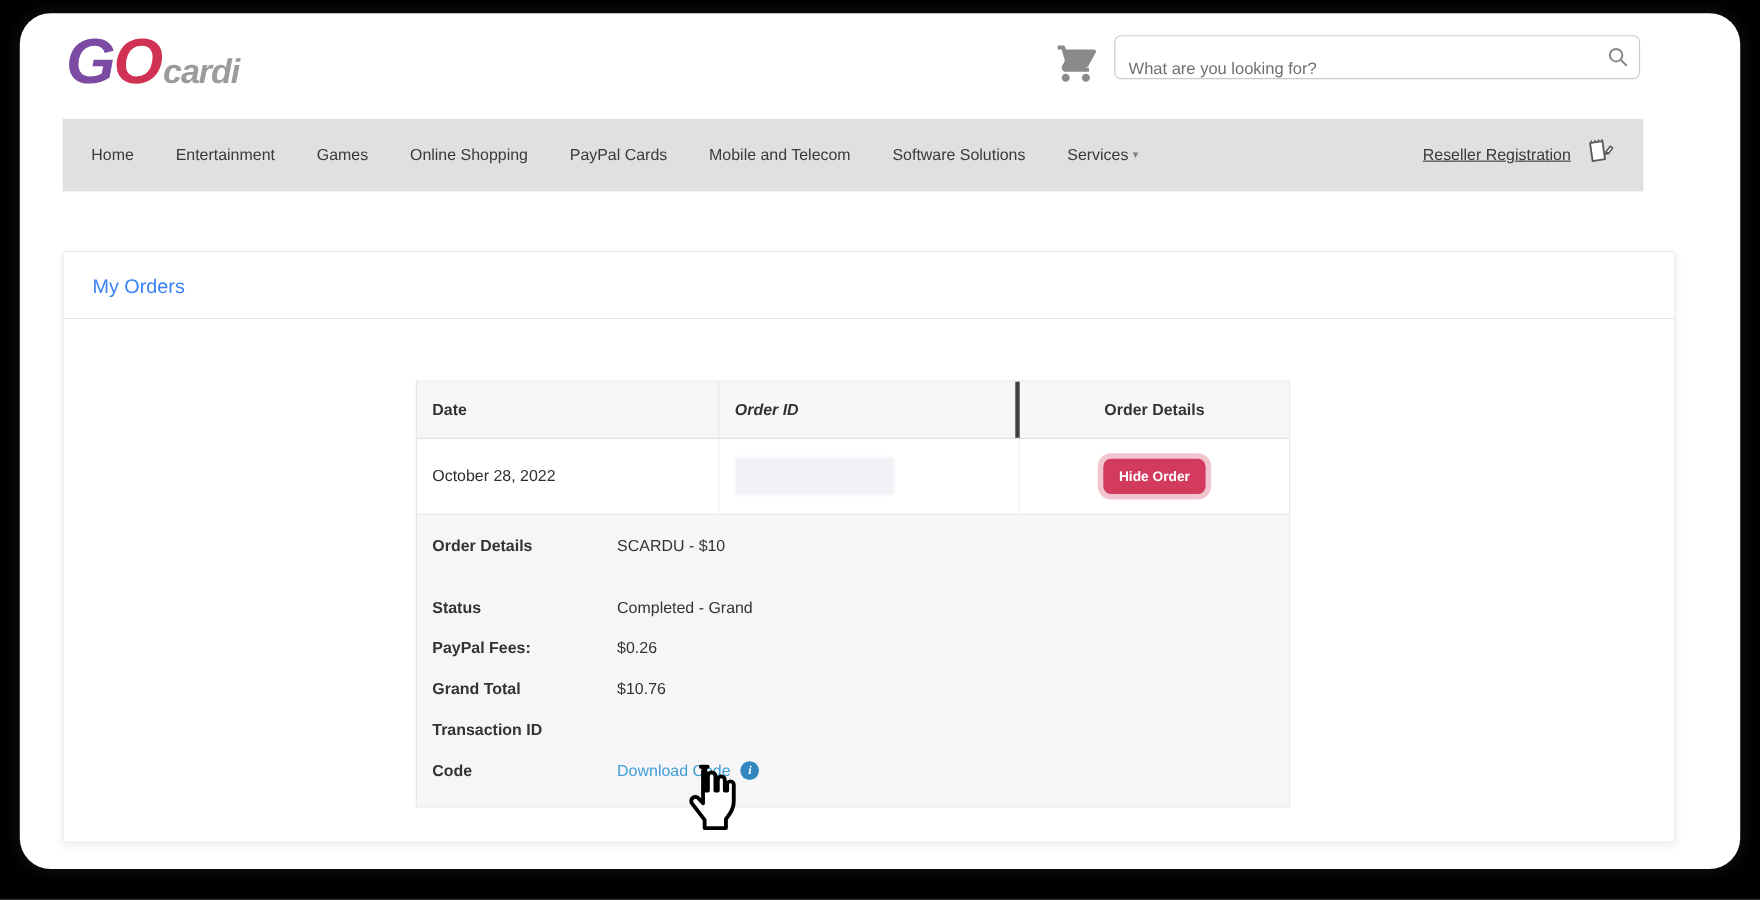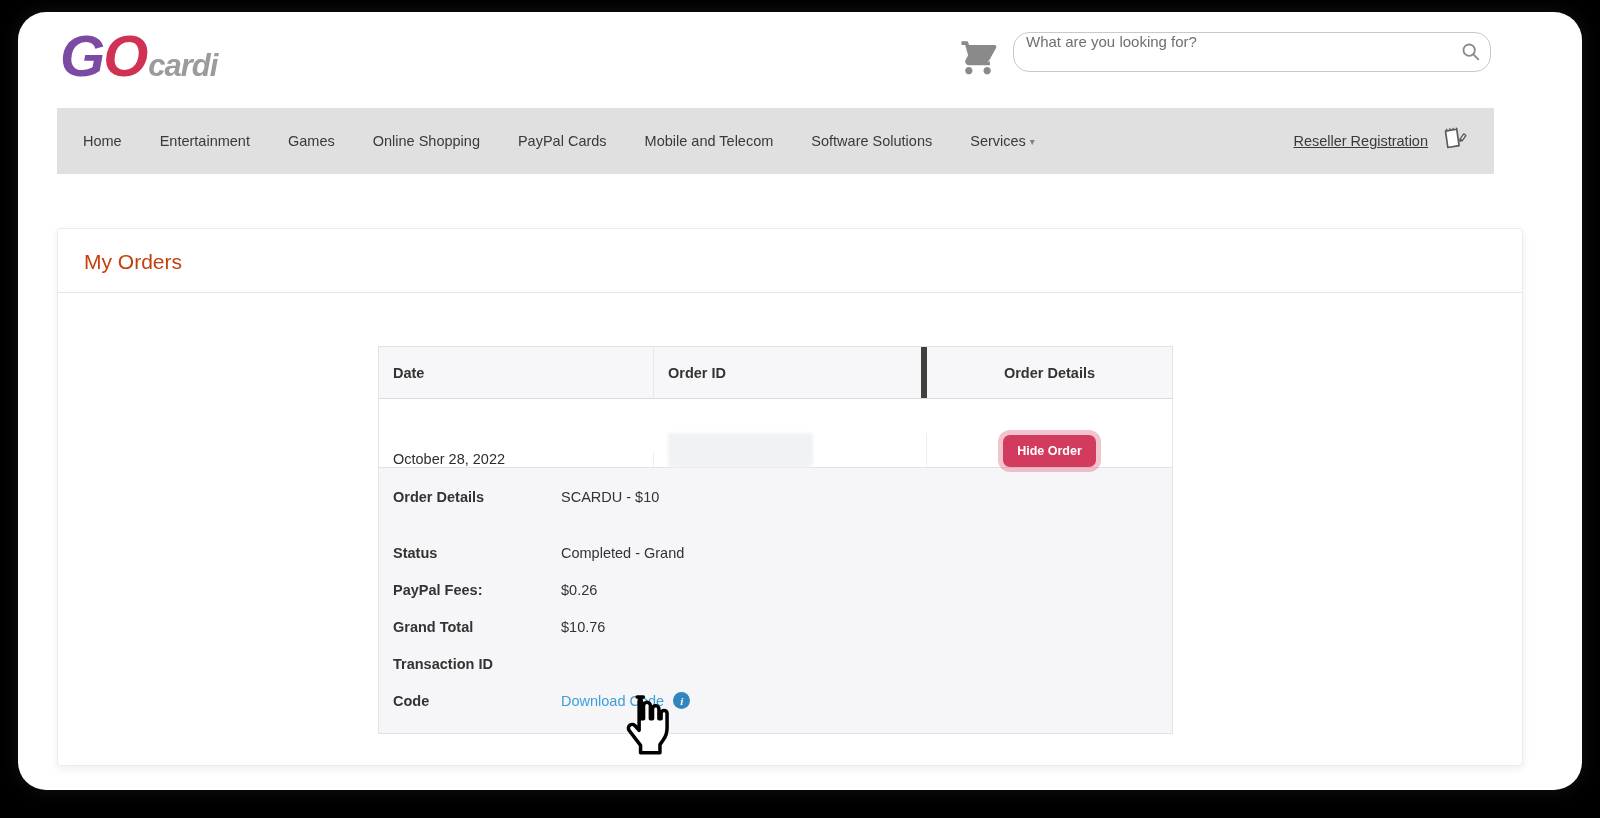--- a/index.html
+++ b/index.html
@@ -28,22 +28,22 @@
   .logo .g  { font-size:58px; color:#7b4aa2; }
   .logo .o  { font-size:58px; color:#d13253; }
   .logo .suffix { font-size:31px; color:#9b9b9b; letter-spacing:-1px; margin-left:2px; }
 
   .cart-btn { position:absolute; left:938px; top:22px; width:46px; height:46px; cursor:pointer; }
   .cart-btn svg { width:44px; height:44px; }
 
   .search-box {
     position:absolute; left:995px; top:20px;
     width:478px; height:40px;
-    background:#fff; border:1px solid #c9c9cd; border-radius:16px;
-    display:flex; align-items:flex-start;
+    background:#fff; border:1px solid #c9c9cd; border-radius:6px;
+    display:flex; align-items:flex-end;
   }
   .search-box input {
     flex:1; border:none; outline:none; background:transparent;
     font-family:"Liberation Sans", sans-serif;
     font-size:15px; color:#444; padding:0 12px;
   }
   .search-box input::placeholder { color:#6f6f6f; opacity:1; }
   .search-icon { width:38px; height:38px; display:flex; align-items:center; justify-content:center; cursor:pointer; }
 
   
@@ -61,42 +61,42 @@
   .nav-right svg { width:30px; height:30px; }
 
   
   .orders-card {
     position:absolute; left:39px; top:216px;
     width:1466px; height:538px;
     background:#fff; border:1px solid #ececee; border-radius:4px;
     box-shadow:0 3px 8px rgba(0,0,0,.07);
   }
   .orders-title {
-    font-size:21px; font-weight:500; color:#c2410c;
+    font-size:18px; font-weight:500; color:#3b82f6;
     padding:21px 26px 18px 26px;
   }
   .orders-divider { height:1px; background:#e6e6e8; }
 
   .order-table {
     position:absolute; left:320px; top:94px;
     width:795px;
     border:1px solid #e3e3e6;
     font-size:14.5px;
     margin-top:23px;
   }
   .thead {
     display:flex; height:52px; background:#f7f7f9;
     border-bottom:1px solid #d9d9de; font-weight:bold; color:#333;
   }
   .thead .th { display:flex; align-items:center; }
   .th-date  { width:275px; padding-left:14px; border-right:1px solid #e7e7ea; }
-  .th-oid   { width:273px; padding-left:14px; border-right:6px solid #404040; }
+  .th-oid   { width:273px; padding-left:14px; border-right:4px solid #404040;font-style:italic; }
   .th-od    { width:245px; justify-content:center; }
 
-  .trow { display:flex; height:69px; background:#fff; border-bottom:1px solid #e3e3e6;align-items:flex-end; }
+  .trow { display:flex; height:69px; background:#fff; border-bottom:1px solid #e3e3e6; }
   .trow .td { display:flex; align-items:center; }
   .td-date { width:275px; padding-left:14px; border-right:1px solid #eceff1; font-weight:500; color:#2d2d2d; }
   .td-oid  { width:273px; padding-left:14px; border-right:1px solid #eceff1; }
   .td-od   { width:245px; justify-content:center; }
   .redacted {
     width:145px; height:34px; background:#f1f2f5; border-radius:2px;
     filter:blur(1.5px);
   }
   .hide-order-btn {
     background:#d23b5e; color:#fff; border:none; border-radius:7px;

